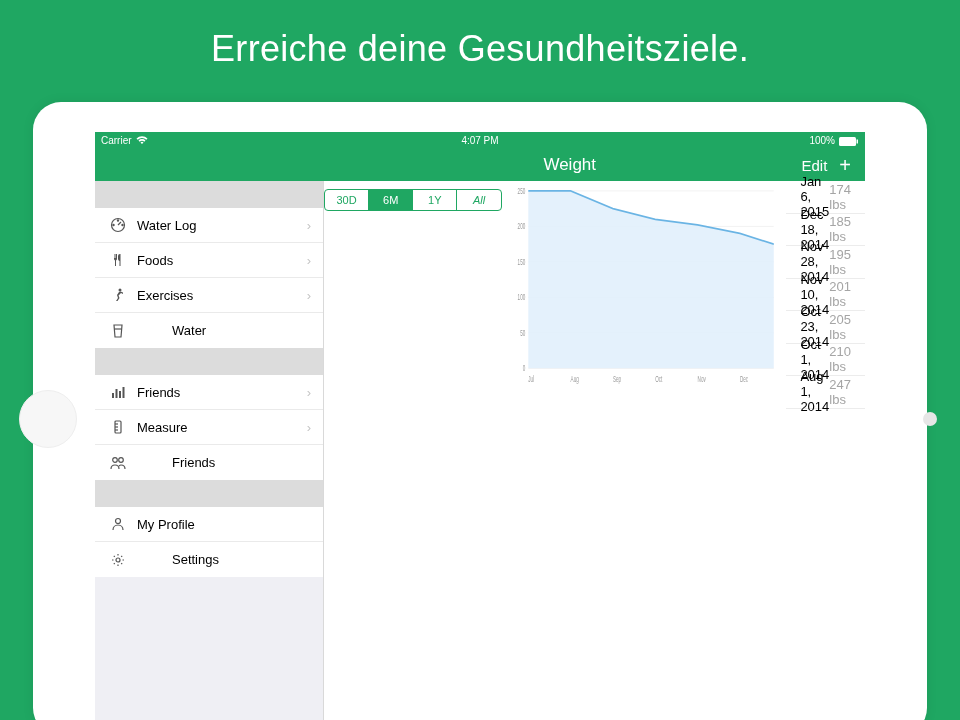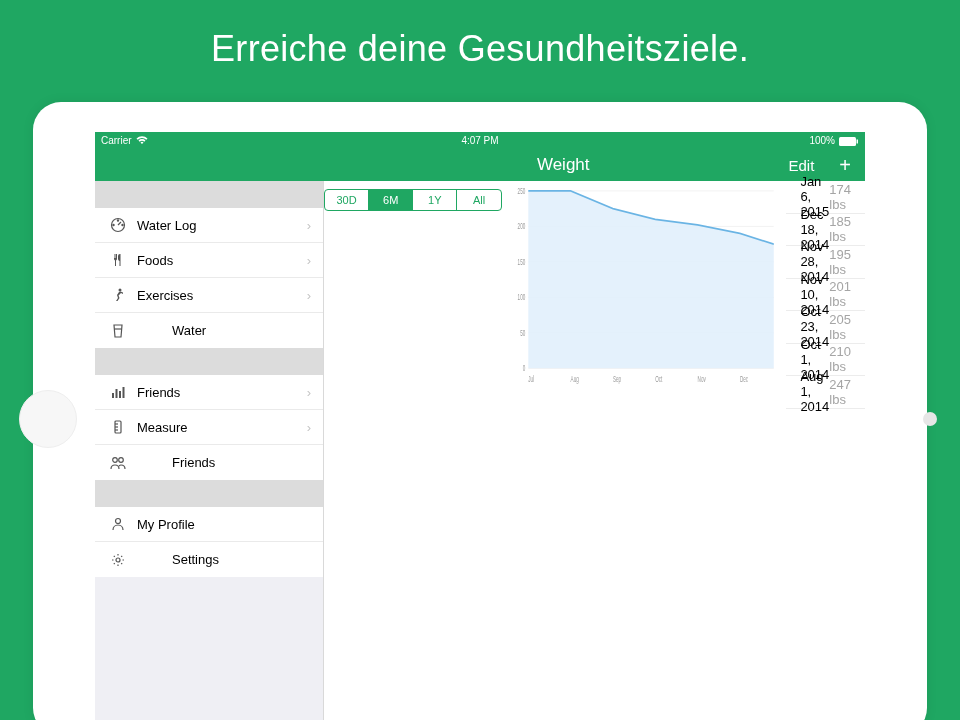--- a/index.html
+++ b/index.html
@@ -9,35 +9,35 @@
 .home-button { position:absolute; left:-14px; top:50%; transform:translateY(-50%); width:58px; height:58px; border-radius:50%; background:#f7f7f7; border:1px solid #eee; }
 .camera-dot { position:absolute; right:-10px; top:50%; transform:translateY(-50%); width:14px; height:14px; border-radius:50%; background:#e6e6e6; }
 .screen { position:absolute; left:62px; top:30px; right:62px; bottom:0; background:#efeff4; overflow:hidden; }
 .status-bar { height:17px; background:#1fa762; color:#fff; font-size:10px; display:flex; align-items:center; padding:0 6px; }
 .status-left, .status-right { flex:1; display:flex; align-items:center; gap:4px; }
 .status-center { flex:0; white-space:nowrap; }
 .status-right { justify-content:flex-end;align-items:flex-end; }
 .wifi-icon svg, .battery-icon svg { display:block; }
 .nav-bar { height:32px; background:#1fa762; color:#fff; display:flex; align-items:center; padding:0 14px; }
 .nav-title { flex:1; text-align:center; margin-left:229px; font-size:17px; font-weight:400; }
-.nav-actions { display:flex; align-items:center; gap:25px; font-size:15px; }
+.nav-actions { display:flex; align-items:center; gap:12px; font-size:15px; }
 .plus-icon { font-size:20px; font-weight:300; line-height:1; }
 .content { display:flex; height:calc(100% - 49px); }
 .sidebar { width:229px; background:#efeff4; border-right:1px solid #d9d9d9; }
 .sb-spacer { height:27px; background:#dcdcdc; }
 .sb-group { background:#fff; }
 .sb-item { display:flex; align-items:center; height:35px; padding:0 12px; border-bottom:1px solid #eaeaea; font-size:13px; color:#000; }
 .sb-item:last-child { border-bottom:none;gap:35px; }
 .sb-icon { width:22px; display:flex; align-items:center; justify-content:center; color:#555; }
 .sb-label { flex:1; padding-left:8px; }
 .chev { color:#c5c5c5; font-size:13px; }
 .main { flex:1; background:#fff; display:flex; }
 .segmented { display:flex; width:340px; margin:8px auto 6px; border:1px solid #1fa762; border-radius:4px; overflow:hidden; height:22px; }
 .seg { flex:1; text-align:center; font-size:11px; color:#1fa762; line-height:20px; border-right:1px solid #1fa762; }
-.seg:last-child { border-right:none; }
+.seg:last-child { border-right:none;font-style:italic; }
 .seg.active { background:#1fa762; color:#fff; }
 .chart-wrap { height:205px; padding:4px 10px 0 10px; position:relative; }
 .chart-svg { width:100%; height:100%; }
 .entries { flex:1; }
 .entry { display:flex; align-items:center; height:32.5px; padding:0 14px; border-bottom:1px solid #ececec; font-size:13px; }
 .entry-date { flex:1; color:#000; }
 .entry-val { color:#a5a5a5; }
 .ytick { font-size:9px; fill:#9a9a9a; }
 .xtick { font-size:9px; fill:#9a9a9a; }
 </style>

